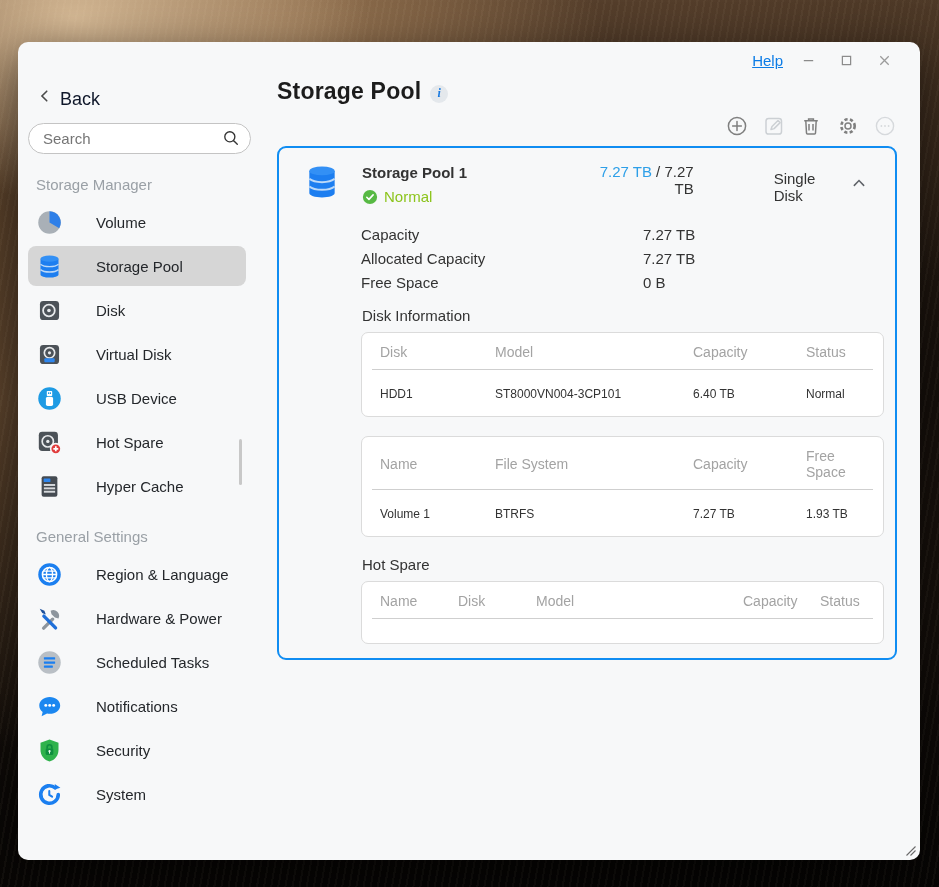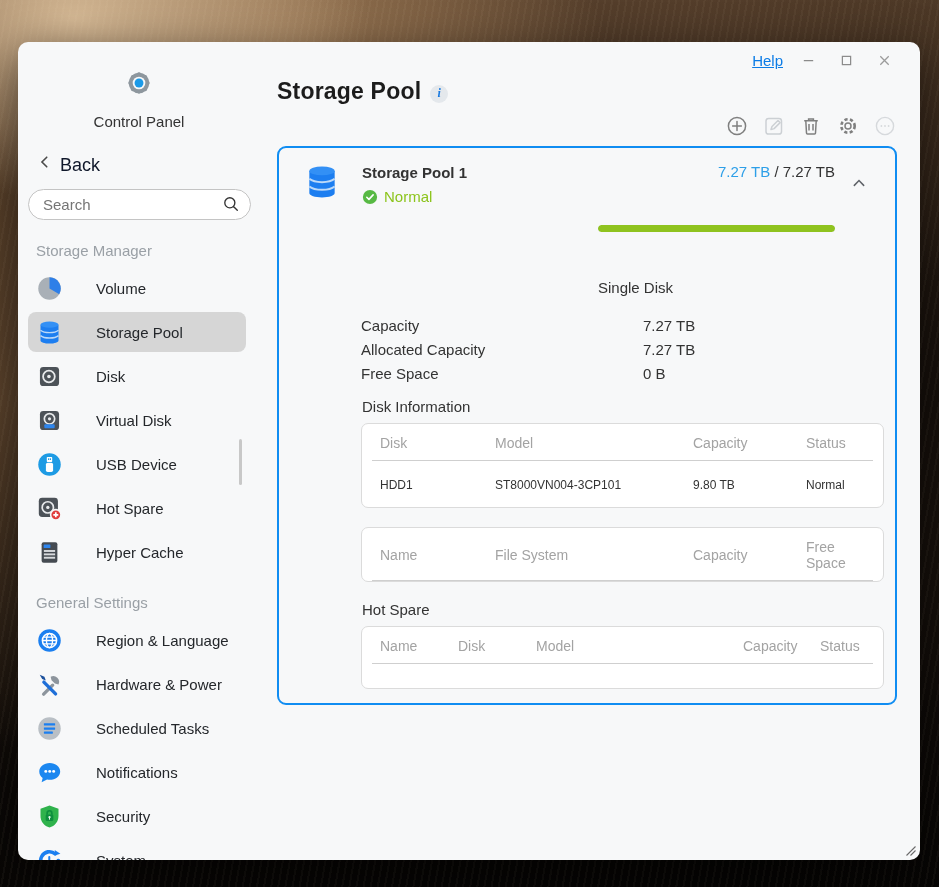--- a/index.html
+++ b/index.html
@@ -62,21 +62,21 @@
   
   .pool{margin-top:8px;border:2px solid #108df2;border-radius:9px;background:#f7f8f9;padding-bottom:14px;}
   .pool-head{display:flex;padding:15px 12px 2px 24px;}
   .ph-icon{width:38px;height:38px;flex:none;}
   .ph-icon svg{width:38px;height:38px;}
   .ph-name-col{margin-left:21px;flex:1;}
   .pool-name{font-size:15px;font-weight:bold;color:#333;margin-top:1px;}
   .pool-status{display:flex;align-items:center;gap:6px;margin-top:7px;}
   .pool-status .st-ic{width:16px;height:16px;display:inline-flex;}
   .pool-status .st-tx{color:#8cc41c;font-size:15px;}
-  .ph-right{width:237px;flex:none;display:flex;flex-direction:column;gap:40px;}
+  .ph-right{width:237px;flex:none;display:flex;flex-direction:row;gap:40px;}
   .usage{text-align:right;font-size:15px;color:#333;}
   .usage .used{color:#2d9fe8;}
   .bar{height:7px;border-radius:4px;background:#e4e4e4;margin-top:5px;overflow:hidden;}
   .bar-fill{height:100%;background:#8fc31f;border-radius:4px;}
   .pool-type{margin-top:7px;font-size:15px;color:#333;}
   .ph-chev{width:48px;flex:none;display:flex;justify-content:center;align-items:flex-start;padding-top:11px;cursor:pointer;}
   .ph-chev span{width:18px;height:18px;display:inline-flex;}
   .kv-wrap{margin:16px 0 0 82px;}
   .kv{line-height:24px;font-size:15px;color:#333;}
   .kv-l{display:inline-block;width:282px;}
@@ -92,32 +92,20 @@
   .t-storage_allocation .thead,.t-storage_allocation .trow{grid-template-columns:115px 198px 113px 1fr;}
   .t-hot_spare .thead,.t-hot_spare .trow{grid-template-columns:78px 78px 207px 77px 1fr;}
   .resize{position:absolute;right:3px;bottom:3px;width:16px;height:16px;cursor:nwse-resize;}
 </style>
 </head>
 <body>
 
 <div class="window">
 
   <aside class="sidebar">
-    <div class="app-head">
-      <span class="big-ic"><svg viewBox="0 0 48 48" width="38" height="38">
-            <g fill="#8e979e">
-              <rect x="13.5" y="13.5" width="21" height="21" rx="4"></rect>
-              <rect x="13.5" y="13.5" width="21" height="21" rx="4" transform="rotate(45 24 24)"></rect>
-              <circle cx="24" cy="24" r="13"></circle>
-            </g>
-            <circle cx="24" cy="24" r="8" fill="#f7f8f9"></circle>
-            <circle cx="24" cy="24" r="5.6" fill="#1b9ae8"></circle>
-          </svg></span>
-      <div class="app-title">Control Panel</div>
-    </div>
     <div class="back-row">
       <span class="chev">
           <svg viewBox="0 0 16 16" width="14" height="14" fill="none" stroke="#4a4a4a" stroke-width="1.8" stroke-linecap="round">
             <path d="M10 2.5L4.5 8l5.5 5.5"></path>
           </svg>
         </span>
       <span>Back</span>
     </div>
     <div class="search">
       <input type="text" placeholder="Search" style="">
@@ -386,33 +374,41 @@
               <div class="thead">
                 <span class="th">Disk</span>
                 <span class="th">Model</span>
                 <span class="th">Capacity</span>
                 <span class="th">Status</span>
               </div>
               <div class="tbody">
                 <div class="trow">
                   <span class="td">HDD1</span>
                   <span class="td">ST8000VN004-3CP101</span>
-                  <span class="td">9.80 TB</span>
+                  <span class="td">6.40 TB</span>
                   <span class="td">Normal</span>
                 </div>
               </div>
             </div>
           </div>
           <div class="tbl-block t-storage_allocation">
             <div class="tbl">
               <div class="thead">
                 <span class="th">Name</span>
                 <span class="th">File System</span>
                 <span class="th">Capacity</span>
                 <span class="th">Free Space</span>
+              </div>
+              <div class="tbody">
+                <div class="trow">
+                  <span class="td">Volume 1</span>
+                  <span class="td">BTRFS</span>
+                  <span class="td">7.27 TB</span>
+                  <span class="td">1.93 TB</span>
+                </div>
               </div>
             </div>
           </div>
           <div class="tbl-block t-hot_spare">
             <div class="sec-title">Hot Spare</div>
             <div class="tbl">
               <div class="thead">
                 <span class="th">Name</span>
                 <span class="th">Disk</span>
                 <span class="th">Model</span>

